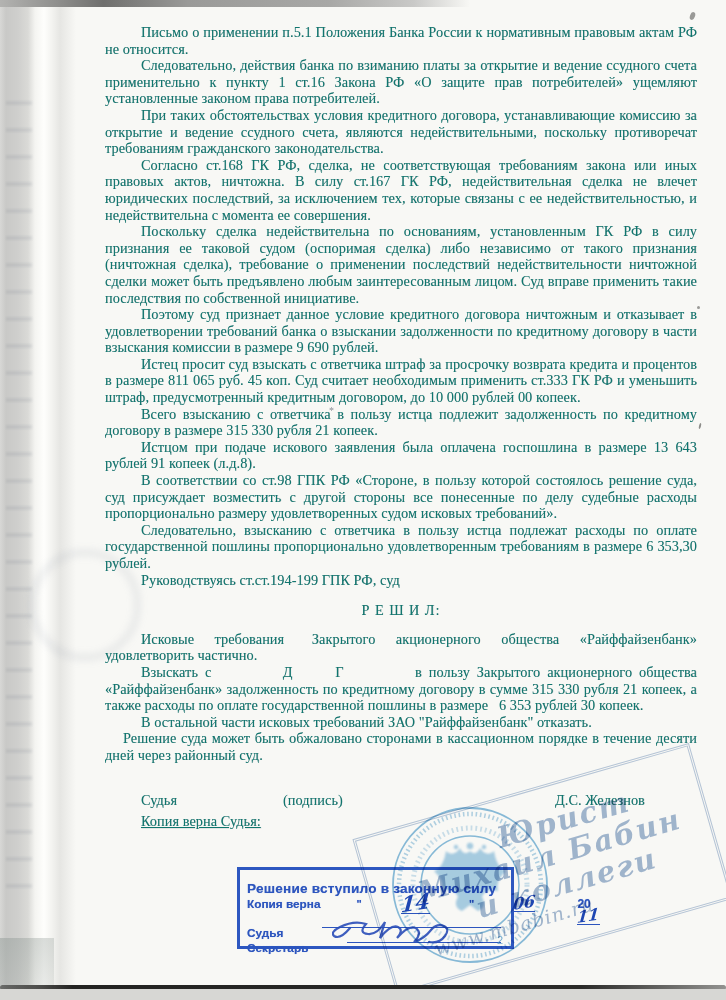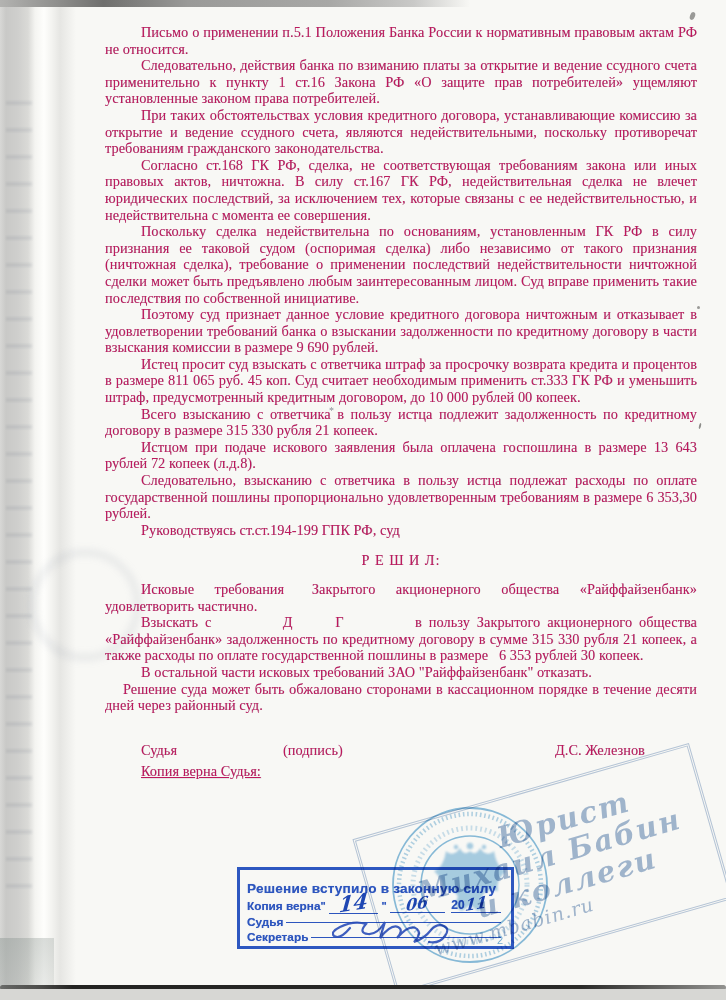--- a/index.html
+++ b/index.html
@@ -34,21 +34,21 @@
     border:9px solid rgba(125,135,158,.10); filter:blur(3px);
   }
   .speck { position:absolute; background:#9a9a97; border-radius:50%; }
   .speck.s1 { left:690px; top:12px; width:5px; height:8px; transform:rotate(20deg); }
   .speck.s2 { left:697px; top:306px; width:3px; height:3px; }
   .speck.s3 { left:699px; top:423px; width:2px; height:6px; transform:rotate(14deg); background:#8d8d8a; }
   .star-artifact { position:absolute; left:329px; top:405px; font-size:10px; color:#6d727d; opacity:.8; }
   
   .content {
     position:absolute; left:105px; top:24px; width:592px;
-    color:#be185d; font-size:14.2px; line-height:16.6px; text-align:justify;
+    color:#0f766e; font-size:14.2px; line-height:16.6px; text-align:justify;
     letter-spacing:.1px; text-shadow:.3px .3px .6px rgba(60,68,86,.35);
   }
   .content p { margin:0; text-indent:36px; }
   .gap-top { margin-top:13px; }
   .resolution { text-align:center; text-indent:0 !important; margin:14px 0 12px 0 !important; letter-spacing:1px; }
   .small-indent { text-indent:18px !important; }
   .sig-block { margin-top:28px; }
   .sig-row { display:flex; padding-left:36px; }
   .sig-judge { width:142px; }
   .sig-note { width:272px; }
@@ -57,21 +57,21 @@
   .seal { position:absolute; left:386px; top:795px; mix-blend-mode:multiply; }
   
   .stamp {
     position:absolute; left:237px; top:867px; width:277px; height:82px;
     border:3px solid #2e59c8; color:#2d57c6; mix-blend-mode:multiply;
     font-family:"Liberation Sans","DejaVu Sans",sans-serif; font-weight:bold;
     padding:11px 7px 2px 7px; box-sizing:border-box;
     text-shadow:0 0 .7px rgba(45,87,198,.6);
   }
   .stamp-title { font-size:13.6px; letter-spacing:.2px; white-space:nowrap; }
-  .stamp-row { display:flex; align-items:center; font-size:11.8px; margin-top:2px; line-height:13px; }
+  .stamp-row { display:flex; align-items:flex-start; font-size:11.8px; margin-top:2px; line-height:13px;gap:36px; }
   .stamp-row .lbl { white-space:nowrap; }
   .blank { display:inline-block; border-bottom:1.8px solid #2d57c6; text-align:center; margin:0 3px; position:relative; }
   .blank.day { width:52px; } .blank.mon { width:58px; } .blank.yr { width:52px; text-align:left; }
   .blank.grow { flex:1; }
   .q { font-size:11px; }
   .hand {
     font-family:"DejaVu Serif",serif; font-style:italic; font-weight:bold; color:#1f49bb;
     display:inline-block; transform:rotate(-9deg) skewX(-14deg); font-size:16px; line-height:10px;
     text-shadow:none;
   }
@@ -107,21 +107,22 @@
 
   <div class="content">
     <p class="para">Письмо о применении п.5.1 Положения Банка России к нормативным правовым актам РФ не относится.</p>
     <p class="para">Следовательно, действия банка по взиманию платы за открытие и ведение ссудного счета применительно к пункту 1 ст.16 Закона РФ «О защите прав потребителей» ущемляют установленные законом права потребителей.</p>
     <p class="para">При таких обстоятельствах условия кредитного договора, устанавливающие комиссию за открытие и ведение ссудного счета, являются недействительными, поскольку противоречат требованиям гражданского законодательства.</p>
     <p class="para">Согласно ст.168 ГК РФ, сделка, не соответствующая требованиям закона или иных правовых актов, ничтожна. В силу ст.167 ГК РФ, недействительная сделка не влечет юридических последствий, за исключением тех, которые связаны с ее недействительностью, и недействительна с момента ее совершения.</p>
     <p class="para">Поскольку сделка недействительна по основаниям, установленным ГК РФ в силу признания ее таковой судом (оспоримая сделка) либо независимо от такого признания (ничтожная сделка), требование о применении последствий недействительности ничтожной сделки может быть предъявлено любым заинтересованным лицом. Суд вправе применить такие последствия по собственной инициативе.</p>
     <p class="para">Поэтому суд признает данное условие кредитного договора ничтожным и отказывает в удовлетворении требований банка о взыскании задолженности по кредитному договору в части взыскания комиссии в размере 9 690 рублей.</p>
     <p class="para">Истец просит суд взыскать с ответчика штраф за просрочку возврата кредита и процентов в размере 811 065 руб. 45 коп. Суд  считает необходимым применить ст.333 ГК РФ и уменьшить штраф, предусмотренный кредитным договором, до 10 000 рублей 00 копеек.</p>
     <p class="para gap-top">Всего взысканию с ответчика в пользу истца подлежит задолженность по кредитному договору в размере 315 330 рубля 21 копеек.</p>
-    <p class="para">Истцом при подаче искового заявления была оплачена госпошлина в размере 13 643 рублей 72 копеек (л.д.8).</p>
+    <p class="para">Истцом при подаче искового заявления была оплачена госпошлина в размере 13 643 рублей 91 копеек (л.д.8).</p>
+    <p class="para">В соответствии со ст.98 ГПК РФ «Стороне, в пользу которой состоялось решение суда, суд присуждает возместить с другой стороны все понесенные по делу судебные расходы пропорционально размеру удовлетворенных судом исковых  требований».</p>
     <p class="para">Следовательно, взысканию с ответчика в пользу истца подлежат расходы по оплате государственной пошлины пропорционально удовлетворенным требованиям в размере 6 353,30 рублей.</p>
     <p class="para">Руководствуясь ст.ст.194-199  ГПК РФ, суд</p>
 
     <p class="resolution">Р Е Ш И Л:</p>
 
     <p class="para">Исковые требования  Закрытого акционерного общества «Райффайзенбанк» удовлетворить частично.</p>
     <p class="para">Взыскать с     Д   Г     в пользу Закрытого акционерного общества «Райффайзенбанк» задолженность по кредитному договору в сумме 315 330 рубля 21 копеек, а также расходы по оплате государственной пошлины в размере  6 353 рублей 30 копеек.</p>
     <p class="para">В остальной части исковых требований ЗАО "Райффайзенбанк" отказать.</p>
     <p class="para small-indent">Решение суда может быть обжаловано сторонами в кассационном порядке в течение десяти дней через районный суд.</p>
 

